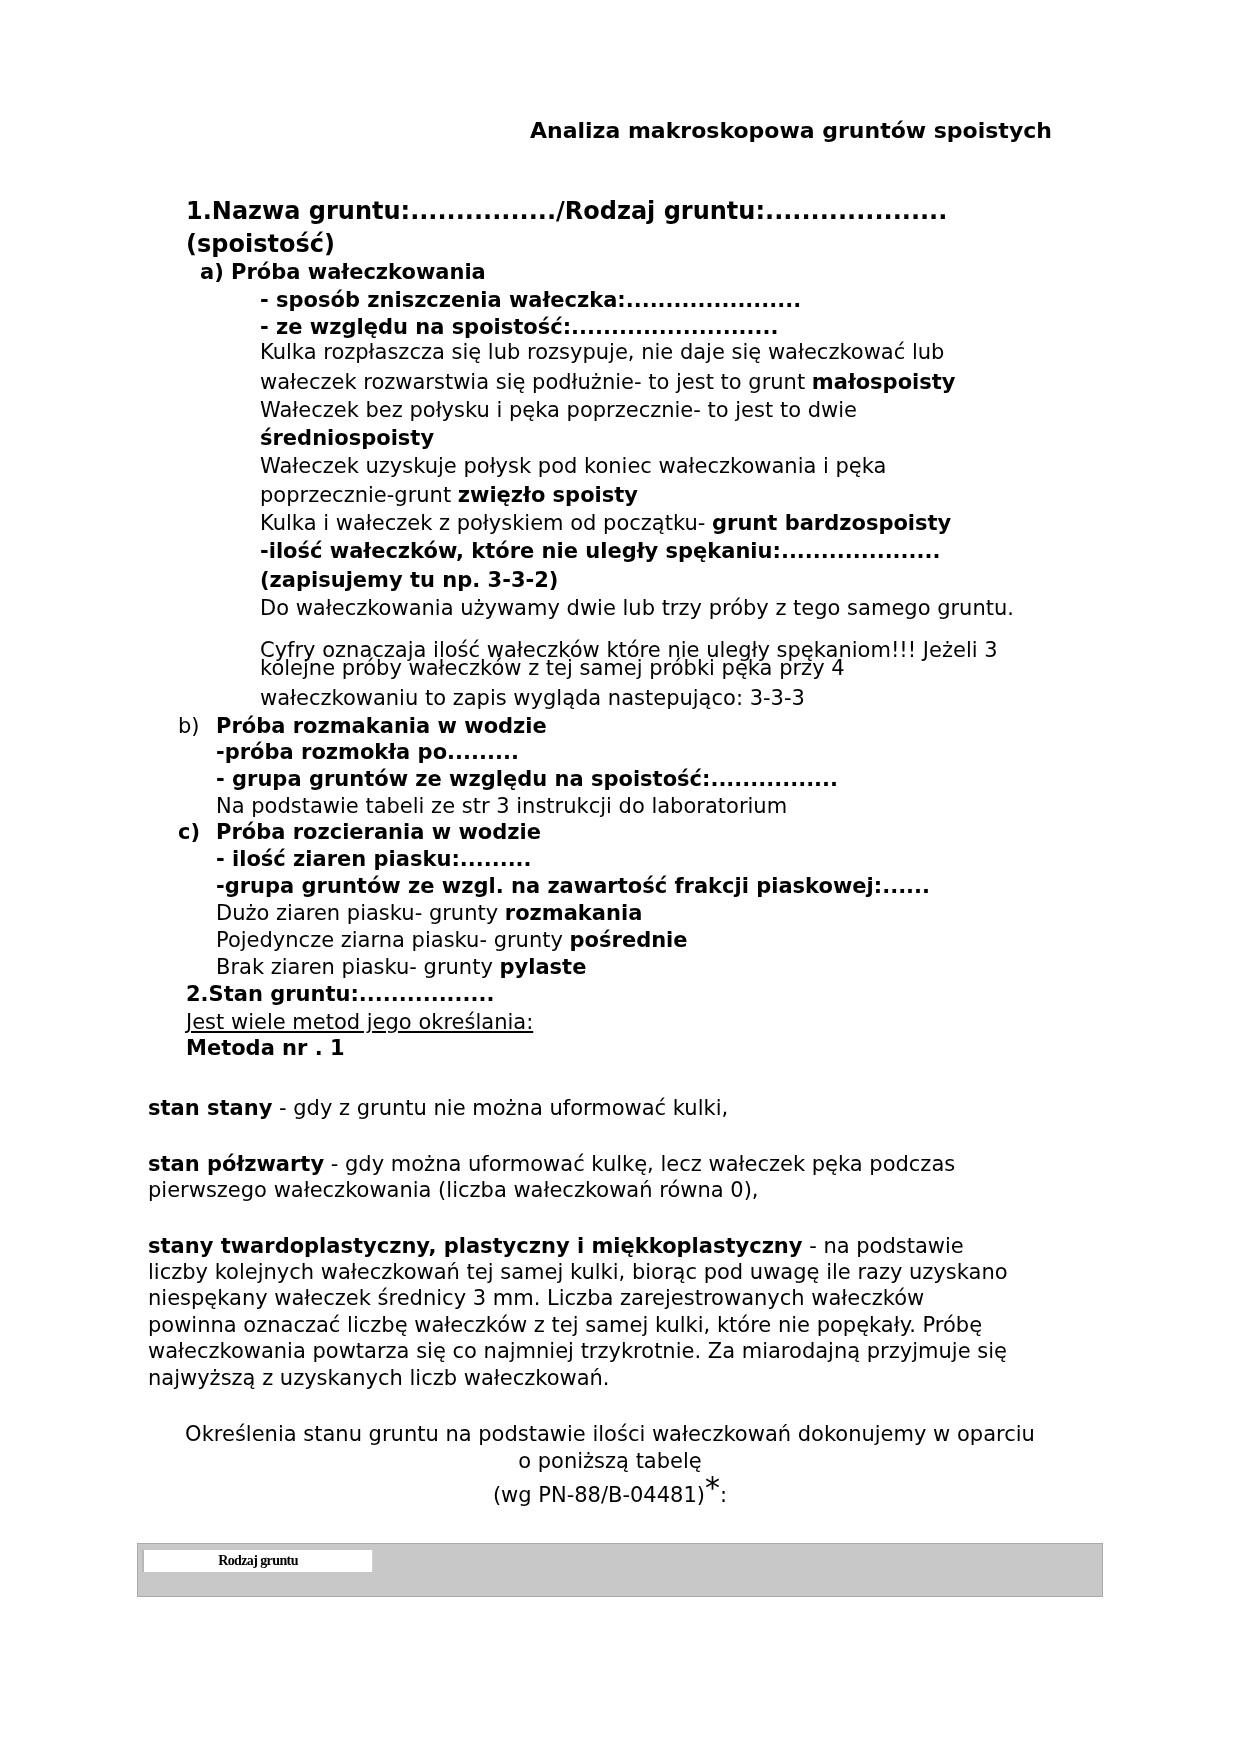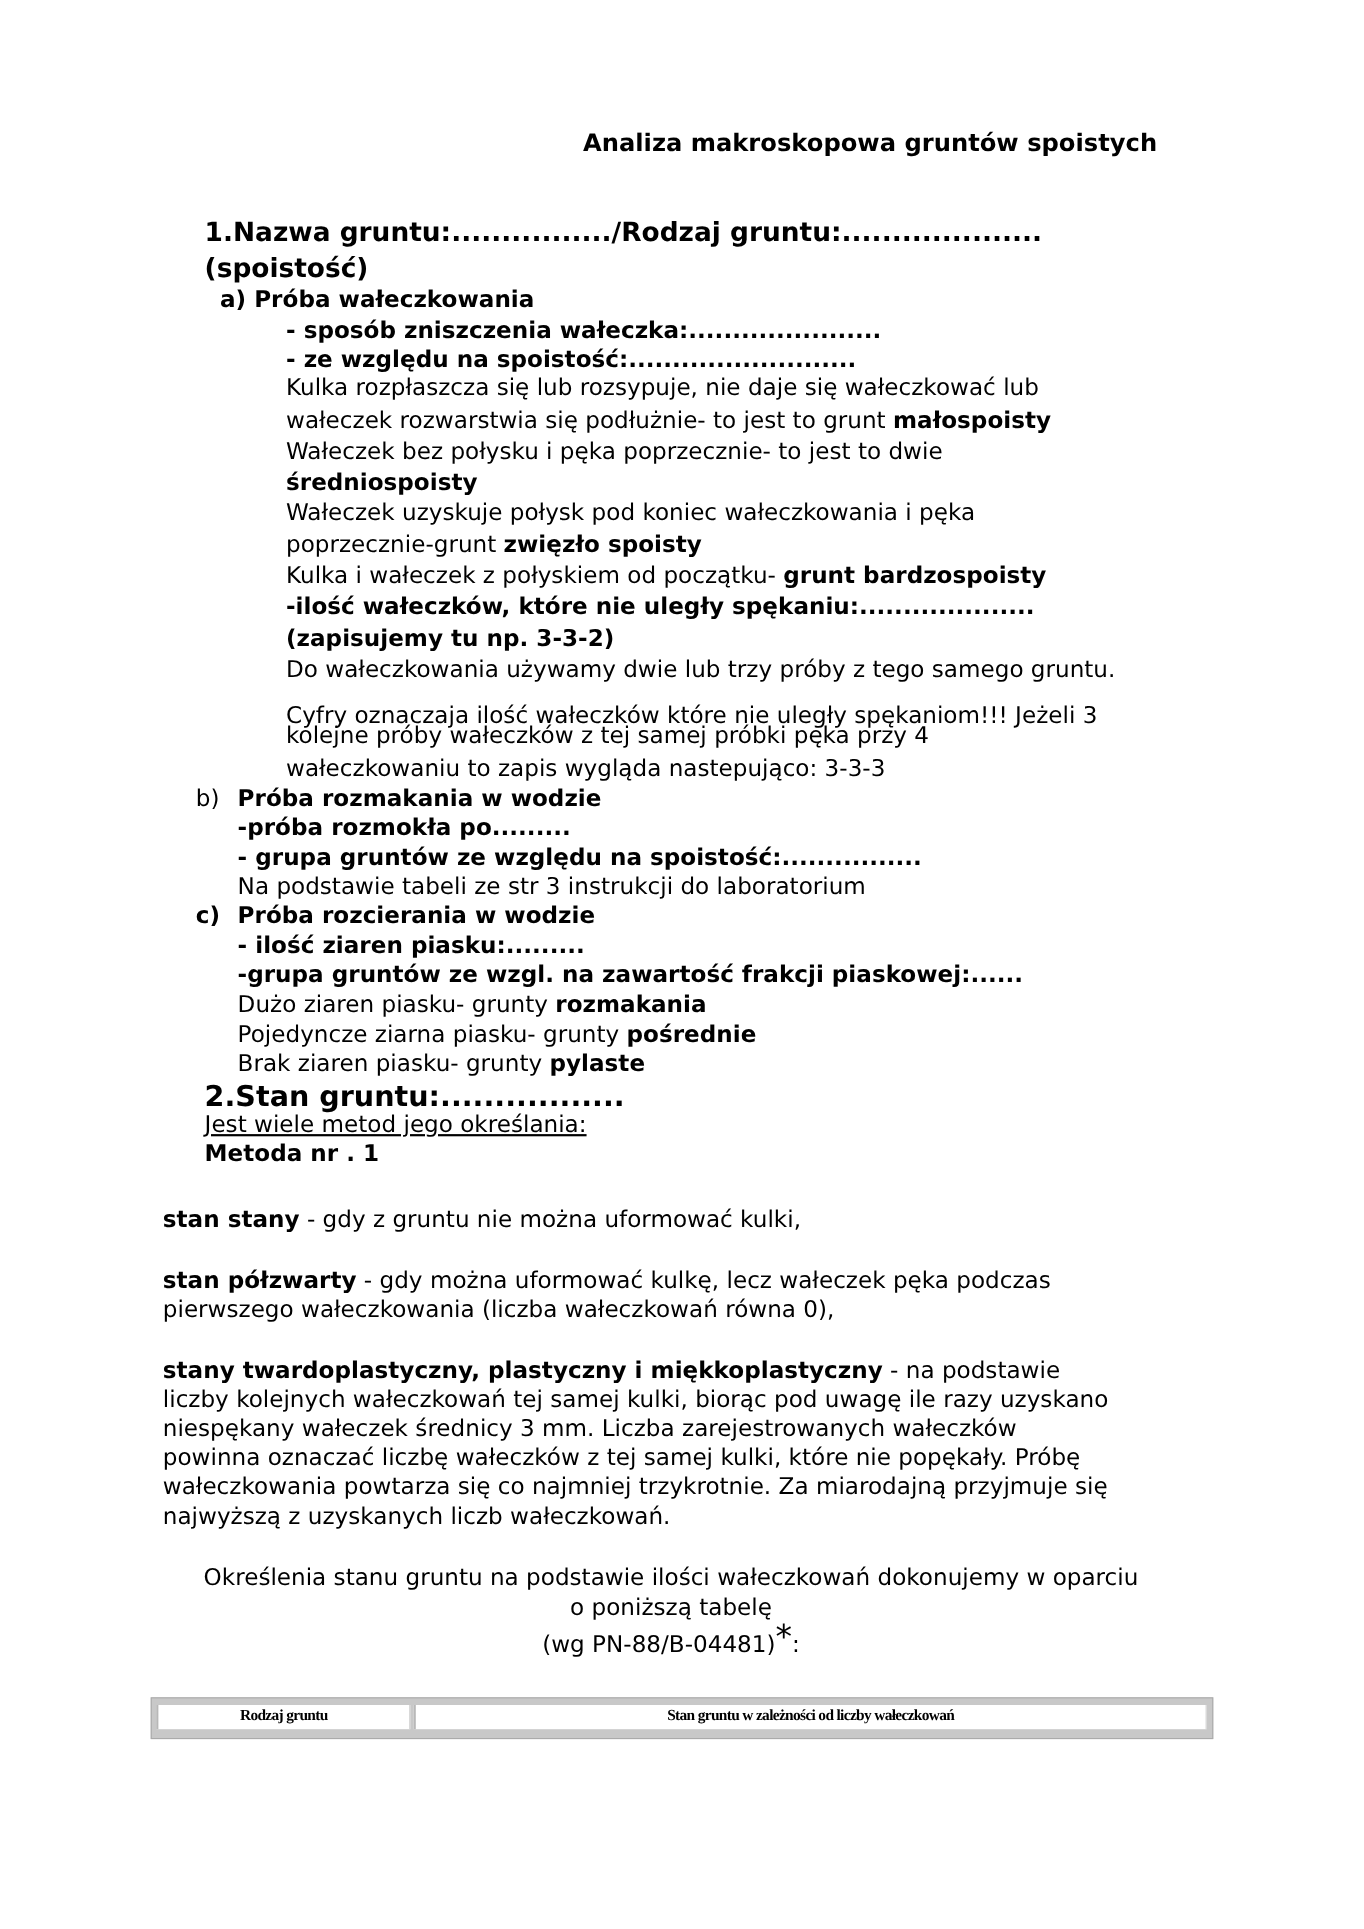--- a/index.html
+++ b/index.html
@@ -5,21 +5,21 @@
   html, body { margin: 0; padding: 0; background: #ffffff; }
   body { width: 1240px; height: 1754px; position: relative; overflow: hidden;
          font-family: "DejaVu Sans", sans-serif; color: #000; font-size: 21px; }
   .abs { position: absolute; white-space: nowrap; line-height: 1; }
   .b { font-weight: bold; }
   .title { font-size: 22px; font-weight: bold; }
   .h1 { font-size: 24px; font-weight: bold; }
   .u { text-decoration: underline; }
   .center { position: absolute; left: 130px; width: 960px; text-align: center; line-height: 1; white-space: nowrap; }
   sup.star { font-size: 30px; vertical-align: 4px; line-height: 0; }
-  .tbl { position: absolute; left: 137px; top: 1543px; width: 966px; height: 38px;
+  .tbl { position: absolute; left: 137px; top: 1543px; width: 966px; height: 54px;
          background: #c8c8c8; border: 1px solid #aaaaaa; box-sizing: border-box; }
   .cell { position: absolute; top: 6px; height: 22px; background: #fff;
           border-left: 2px solid #b8b8b8; border-right: 1px solid #d0d0d0;
           font-family: "Liberation Serif", serif; font-weight: bold; font-size: 14px;
           letter-spacing: -0.6px; display: flex; align-items: center; justify-content: center; }
   .c1 { left: 4px; width: 228px; }
   .c2 { left: 238px; width: 718px; }
 </style>
 </head>
 <body>
@@ -56,21 +56,21 @@
   <div class="abs" style="left:216px; top:796px;">Na podstawie tabeli ze str 3 instrukcji do laboratorium</div>
 
   <div class="abs b" style="left:178px; top:822px;">c)</div>
   <div class="abs b" style="left:216px; top:822px;">Próba rozcierania w wodzie</div>
   <div class="abs b" style="left:216px; top:849px;">- ilość ziaren piasku:.........</div>
   <div class="abs b" style="left:216px; top:876px;">-grupa gruntów ze wzgl. na zawartość frakcji piaskowej:......</div>
   <div class="abs" style="left:216px; top:903px;"><span>Dużo ziaren piasku- grunty </span><span class="b">rozmakania</span></div>
   <div class="abs" style="left:216px; top:930px;"><span>Pojedyncze ziarna piasku- grunty </span><span class="b">pośrednie</span></div>
   <div class="abs" style="left:216px; top:957px;"><span>Brak ziaren piasku- grunty </span><span class="b">pylaste</span></div>
 
-  <div class="abs b" style="left:186px; top:984px; font-size:26px;">2.Stan gruntu:.................</div>
+  <div class="abs b" style="left:186px; top:984px; font-size:21px;">2.Stan gruntu:.................</div>
   <div class="abs u" style="left:186px; top:1012px;">Jest wiele metod jego określania:</div>
   <div class="abs b" style="left:186px; top:1038px;">Metoda  nr . 1</div>
 
   <div class="abs" style="left:148px; top:1098px;"><span class="b">stan stany</span><span> - gdy z gruntu nie można uformować kulki,</span></div>
 
   <div class="abs" style="left:148px; top:1154px;"><span class="b">stan półzwarty</span><span> - gdy można uformować kulkę, lecz wałeczek pęka podczas</span></div>
   <div class="abs" style="left:148px; top:1180px;">pierwszego wałeczkowania (liczba wałeczkowań równa 0),</div>
 
   <div class="abs" style="left:148px; top:1236px;"><span class="b">stany twardoplastyczny, plastyczny i miękkoplastyczny</span><span> - na podstawie</span></div>
   <div class="abs" style="left:148px; top:1262px;">liczby kolejnych wałeczkowań tej samej kulki, biorąc pod uwagę ile razy uzyskano</div>
@@ -78,16 +78,15 @@
   <div class="abs" style="left:148px; top:1315px;">powinna oznaczać liczbę wałeczków z tej samej kulki, które nie popękały. Próbę</div>
   <div class="abs" style="left:148px; top:1341px;">wałeczkowania powtarza się co najmniej trzykrotnie. Za miarodajną przyjmuje się</div>
   <div class="abs" style="left:148px; top:1368px;">najwyższą z uzyskanych liczb wałeczkowań.</div>
 
   <div class="center" style="top:1424px;">Określenia stanu gruntu na podstawie ilości wałeczkowań dokonujemy w oparciu</div>
   <div class="center" style="top:1451px;">o poniższą tabelę</div>
   <div class="center" style="top:1485px;"><span>(wg PN-88/B-04481)</span><sup class="star">*</sup><span>:</span></div>
 
   <div class="tbl">
     <div class="cell c1">Rodzaj gruntu</div>
-    <div class="cell c2">Stan gruntu w zależności od liczby wałeczkowań</div>
   </div>
 
 </div>
 
 </body></html>

